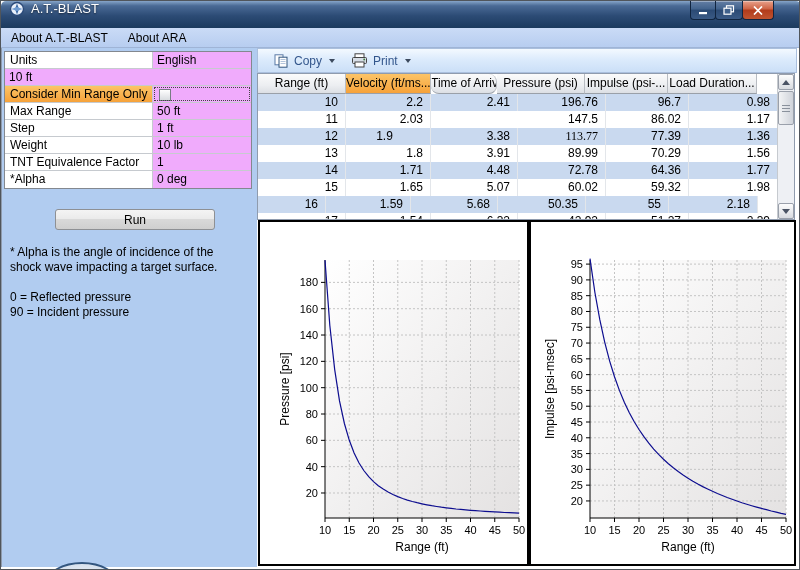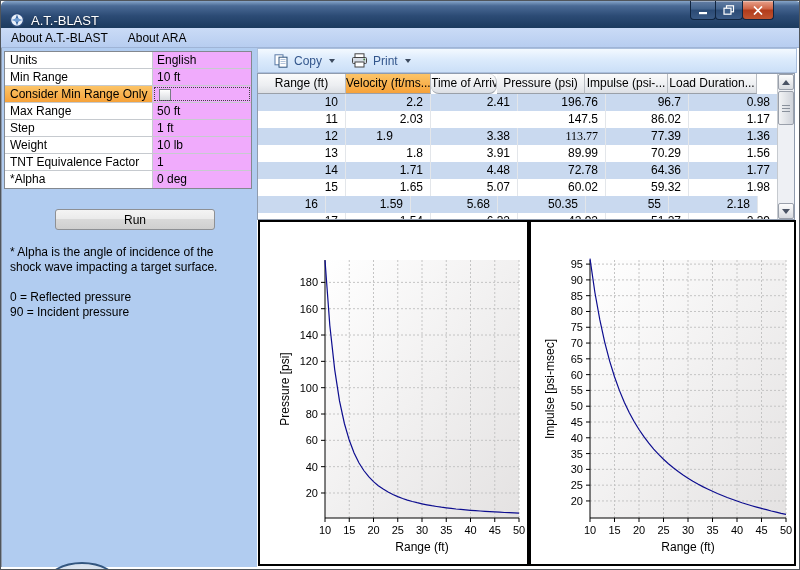--- a/index.html
+++ b/index.html
@@ -2,21 +2,21 @@
 <html><head>
 <meta charset="utf-8">
 <style>
   * { margin:0; padding:0; box-sizing:border-box; }
   html,body { width:800px; height:570px; font-family:"Liberation Sans", sans-serif; background:#fff; }
   .window { position:relative; width:800px; height:570px; overflow:hidden; background:#fff; border:1px solid #50555b; }
 
   
   .titlebar { position:absolute; left:0; top:0; width:800px; height:27px;
     background:linear-gradient(180deg,#86a5c9 0%,#4a6a95 18%,#2c4b75 55%,#1b3a5e 100%);
-    border-radius:5px 5px 0 0; display:flex; align-items:flex-end; }
+    border-radius:5px 5px 0 0; display:flex; align-items:flex-start; }
   .title-icon { width:16px; height:16px; margin:0 6px 0 8px; }
   .title-text { color:#fff; font-size:13px; text-shadow:0 1px 2px rgba(0,0,0,.6); }
   .win-controls { position:absolute; right:27px; top:0; display:flex; }
   .win-btn { height:19px; border:1px solid #10243f; border-top:none; border-radius:0 0 4px 4px;
     background:linear-gradient(180deg,#647fa5 0%,#41628c 45%,#2b4a74 50%,#3a5a85 100%);
     display:flex; align-items:center; justify-content:center; margin-left:-1px;
     box-shadow:inset 0 1px 0 rgba(255,255,255,.35); }
   .win-btn.min { width:26px; } .win-btn.max { width:28px; }
   .win-btn.close { width:32px;
     background:linear-gradient(180deg,#e9a18b 0%,#cd6243 45%,#b13b1b 50%,#c05430 100%); }
@@ -117,21 +117,20 @@
     <div class="menu-item">About ARA</div>
   </div>
 
   <div class="left-panel">
     <div class="pg" id="propGrid">
         <div class="pg-row">
           <div class="pg-label">Units</div>
           <div class="pg-value">English</div>
         </div>
         <div class="pg-row">
-          <div class="pg-label">Min Range</div>
           <div class="pg-value">10 ft</div>
         </div>
         <div class="pg-row sel">
           <div class="pg-label">Consider Min Range Only</div>
           <div class="pg-value">
             <div class="checkbox"></div>
           </div>
         </div>
         <div class="pg-row">
           <div class="pg-label">Max Range</div>

